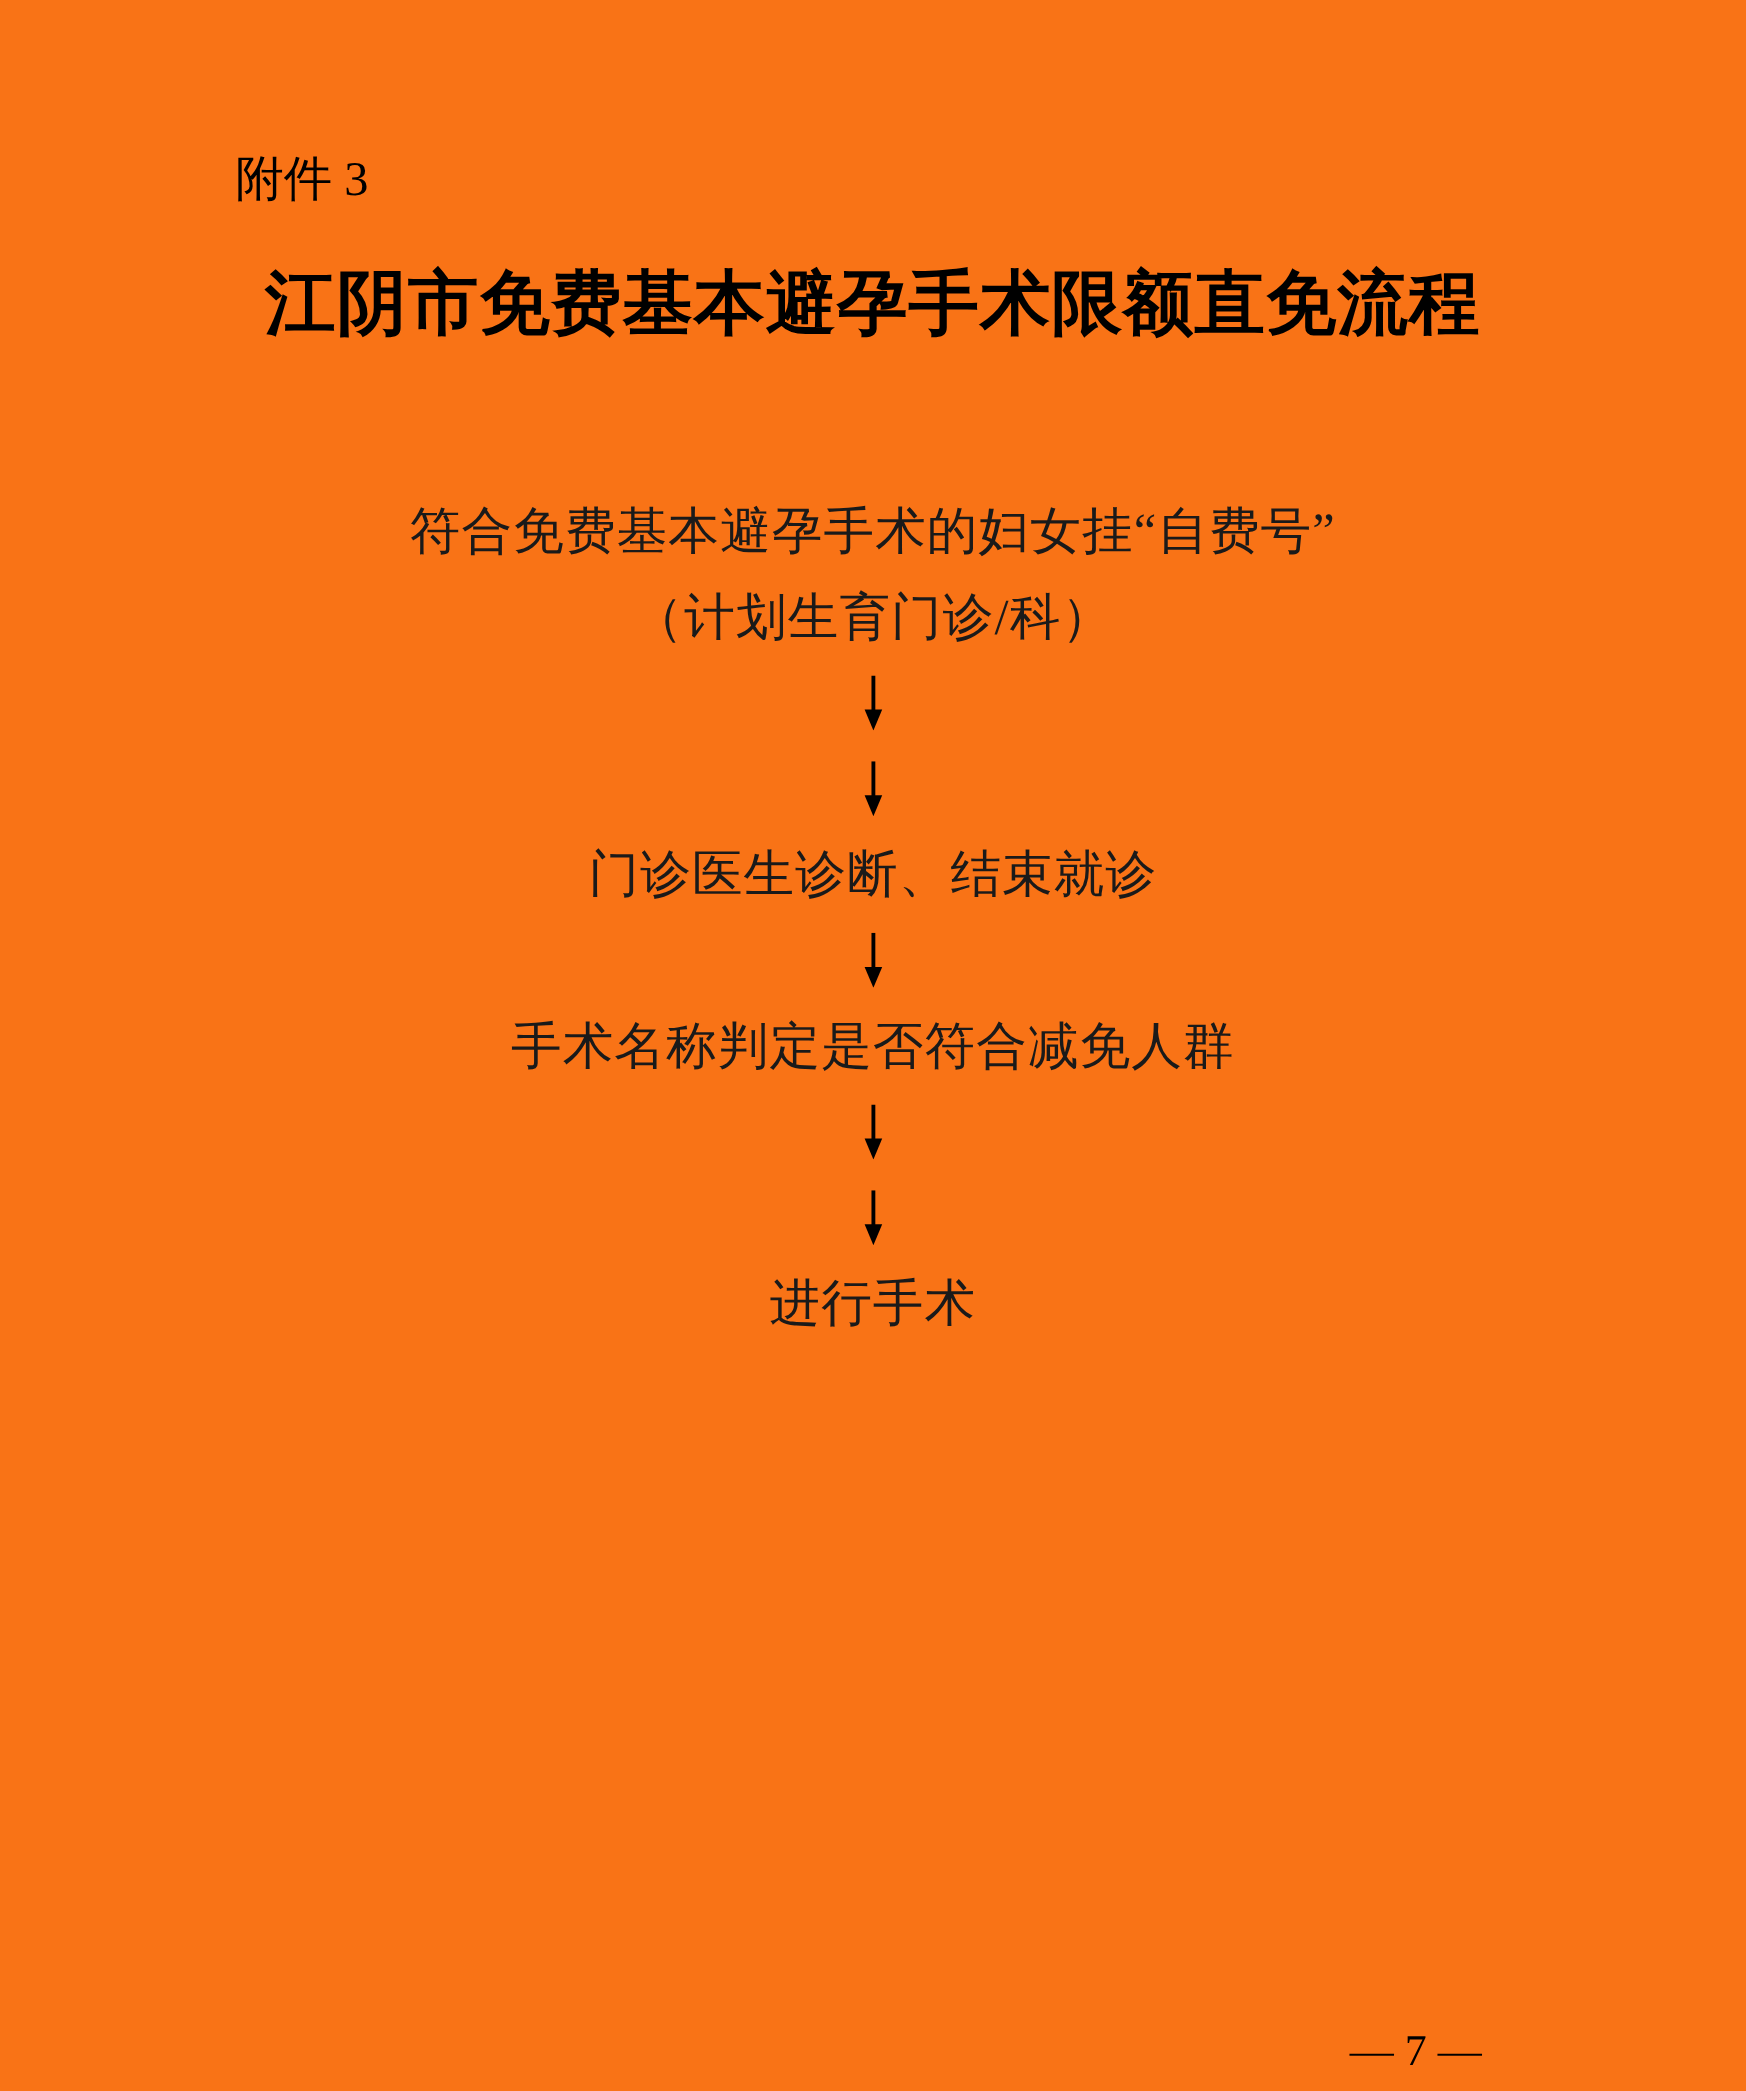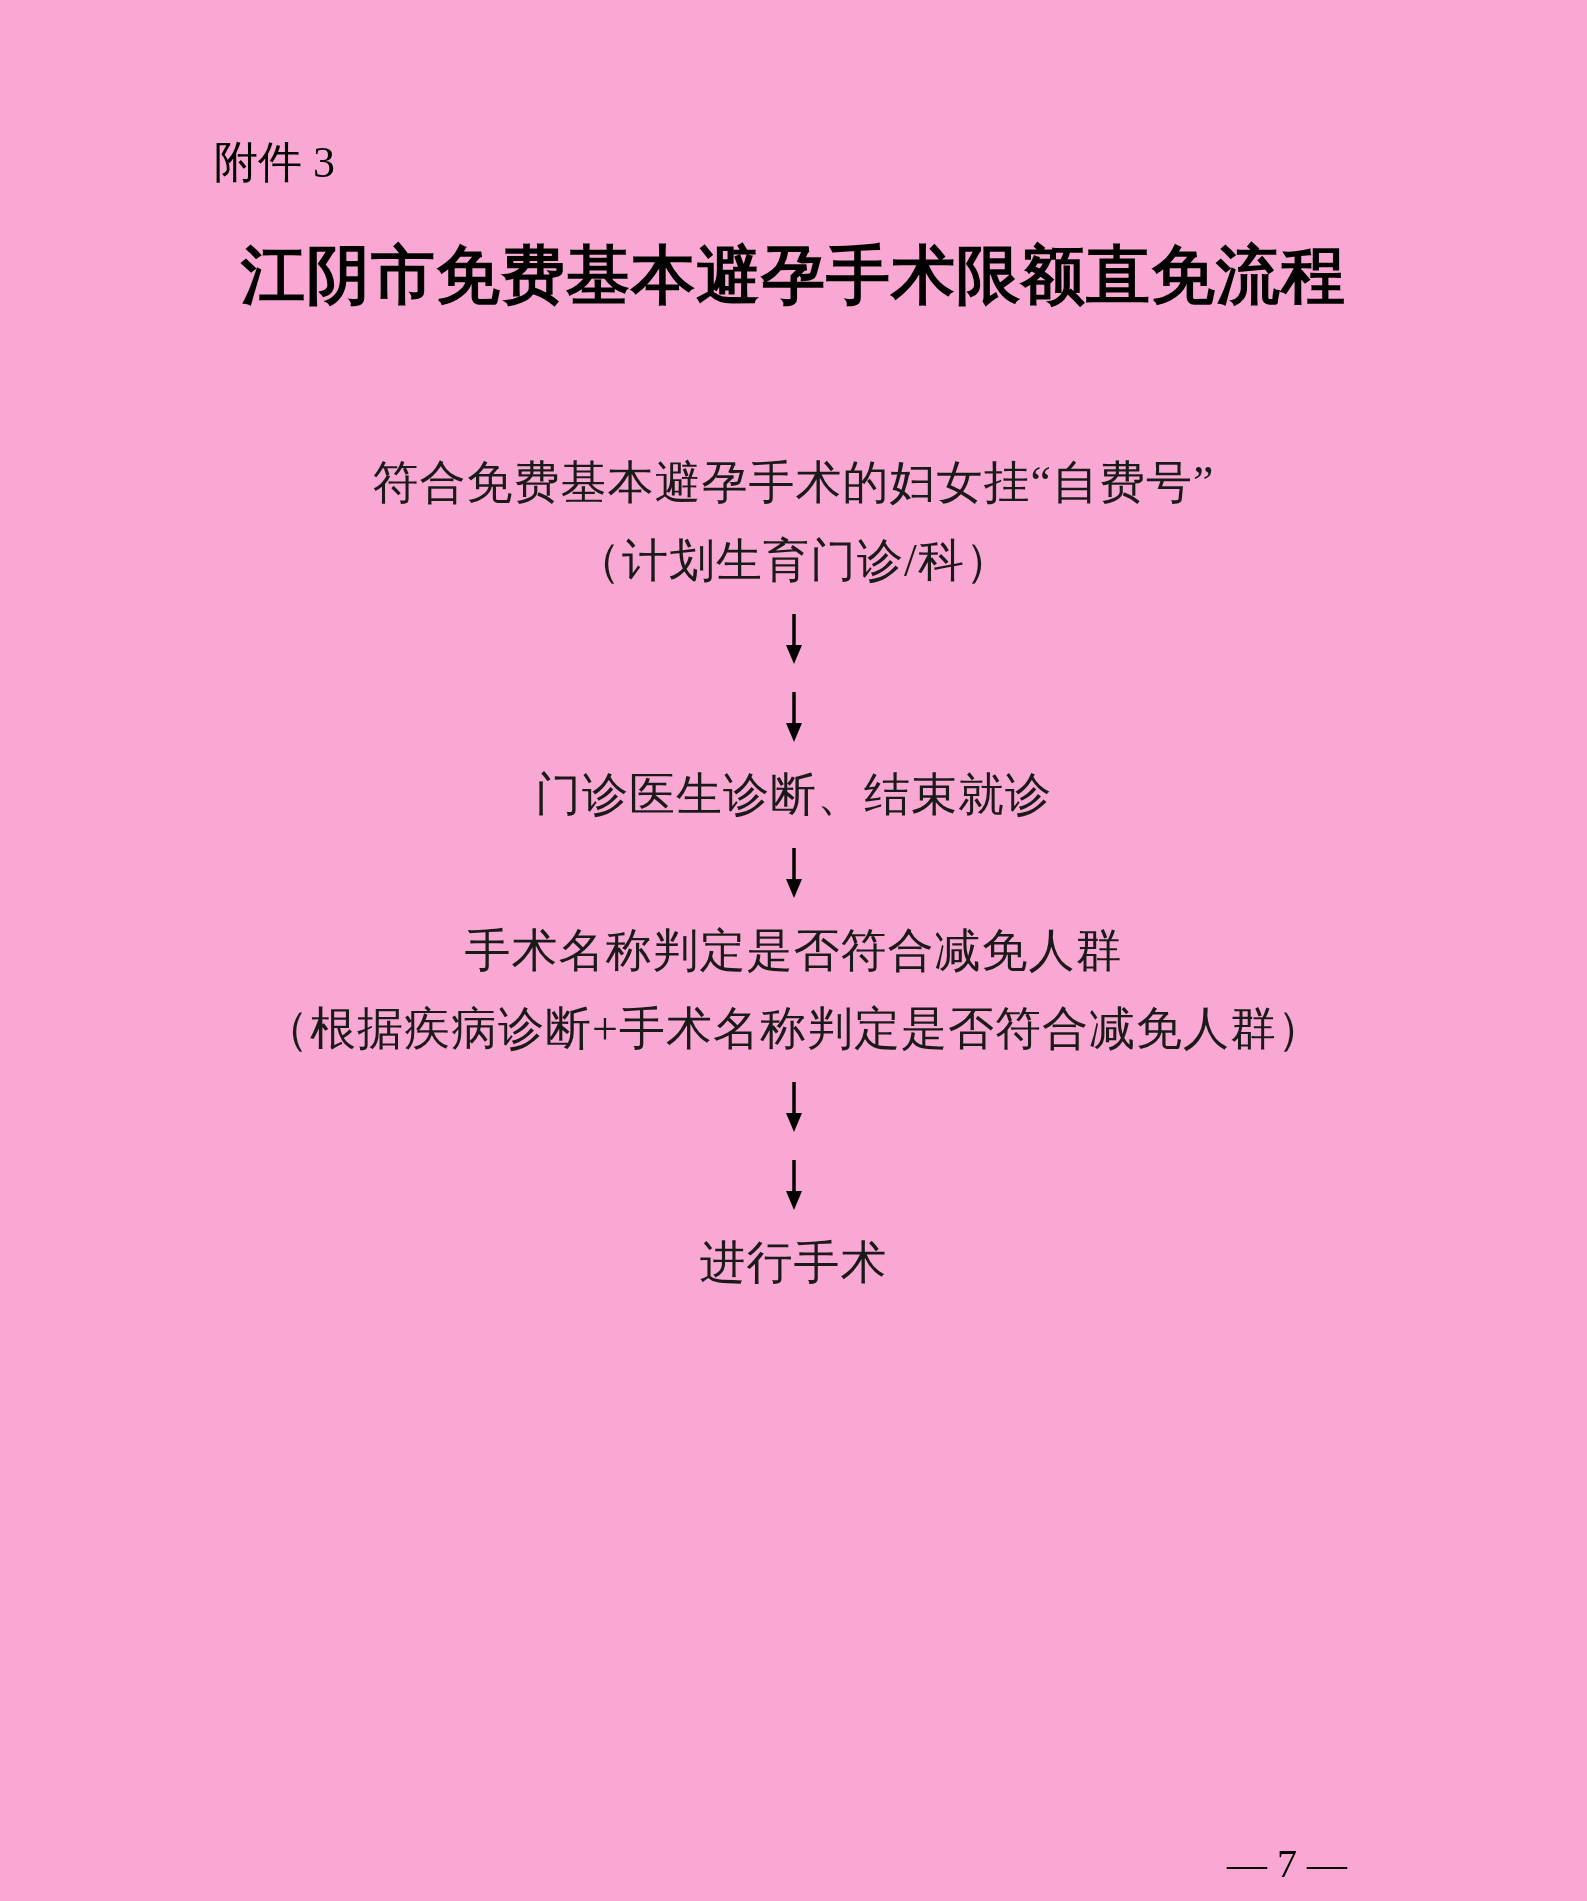--- a/index.html
+++ b/index.html
@@ -6,21 +6,21 @@
   html, body { background: #ffffff; }
   body {
     font-family: "Liberation Serif", "DejaVu Serif", serif;
     color: #000000;
   }
   .page {
     position: relative;
     width: 1587px;
     height: 1901px;
     margin: 0 auto;
-    background: #f9a8d4;
+    background: #f97316;
     overflow: hidden;
   }
   .attachment-label {
     position: absolute;
     left: 214px;
     top: 138px;
     font-size: 44px;
     line-height: 1.15;
     color: #000;
     white-space: pre;
@@ -117,23 +117,20 @@
     <div class="flow-row arrow-wrap">
       <svg width="26" height="50" viewBox="0 0 26 50" aria-hidden="true">
         <line x1="13" y1="0" x2="13" y2="33" stroke="#000" stroke-width="3.5"></line>
         <polygon points="13,50 5,31 21,31" fill="#000"></polygon>
       </svg>
     </div>
 
     <div class="flow-row">
       <span class="flow-text">手术名称判定是否符合减免人群</span>
     </div>
-    <div class="flow-row">
-      <span class="flow-text">（根据疾病诊断+手术名称判定是否符合减免人群）</span>
-    </div>
 
     <div class="flow-row arrow-wrap">
       <svg width="26" height="50" viewBox="0 0 26 50" aria-hidden="true">
         <line x1="13" y1="0" x2="13" y2="33" stroke="#000" stroke-width="3.5"></line>
         <polygon points="13,50 5,31 21,31" fill="#000"></polygon>
       </svg>
     </div>
 
 
     <div class="flow-row arrow-wrap">

